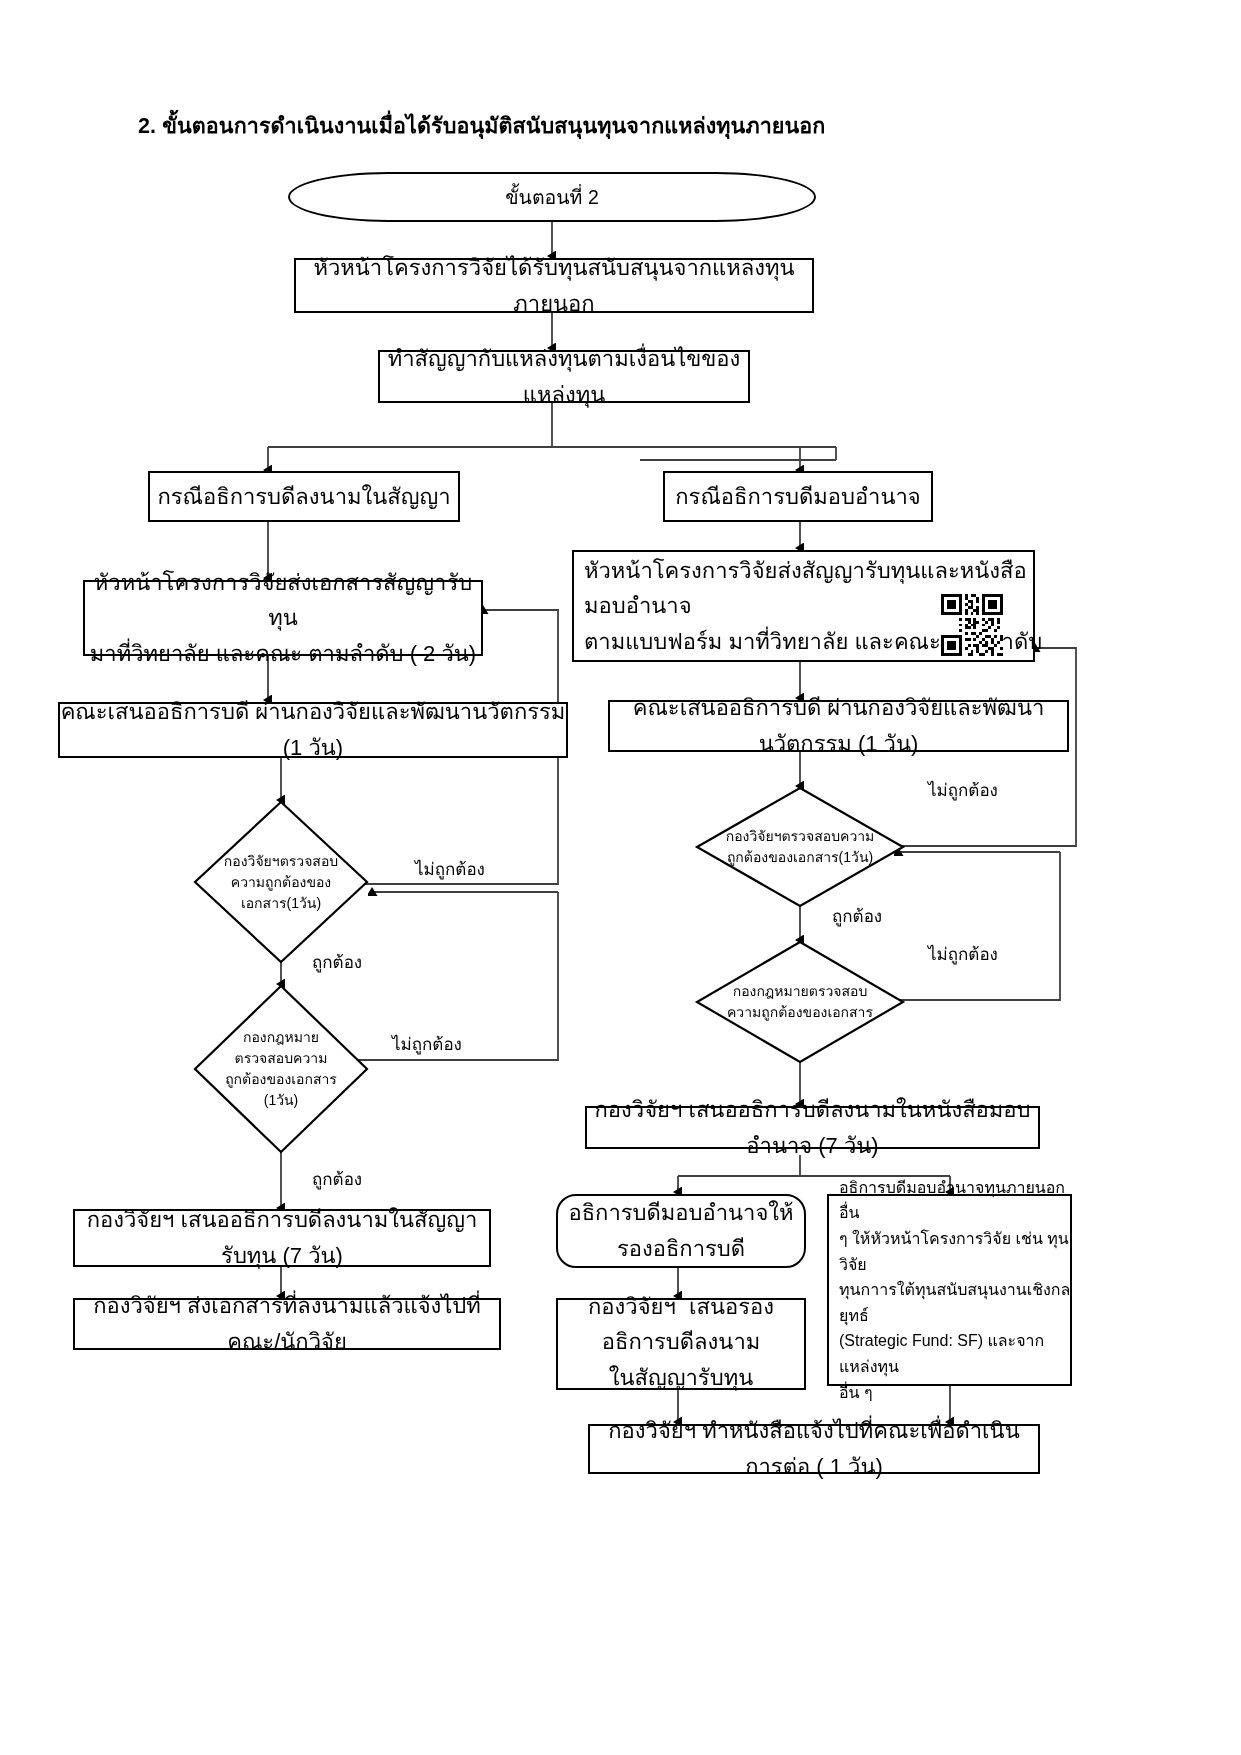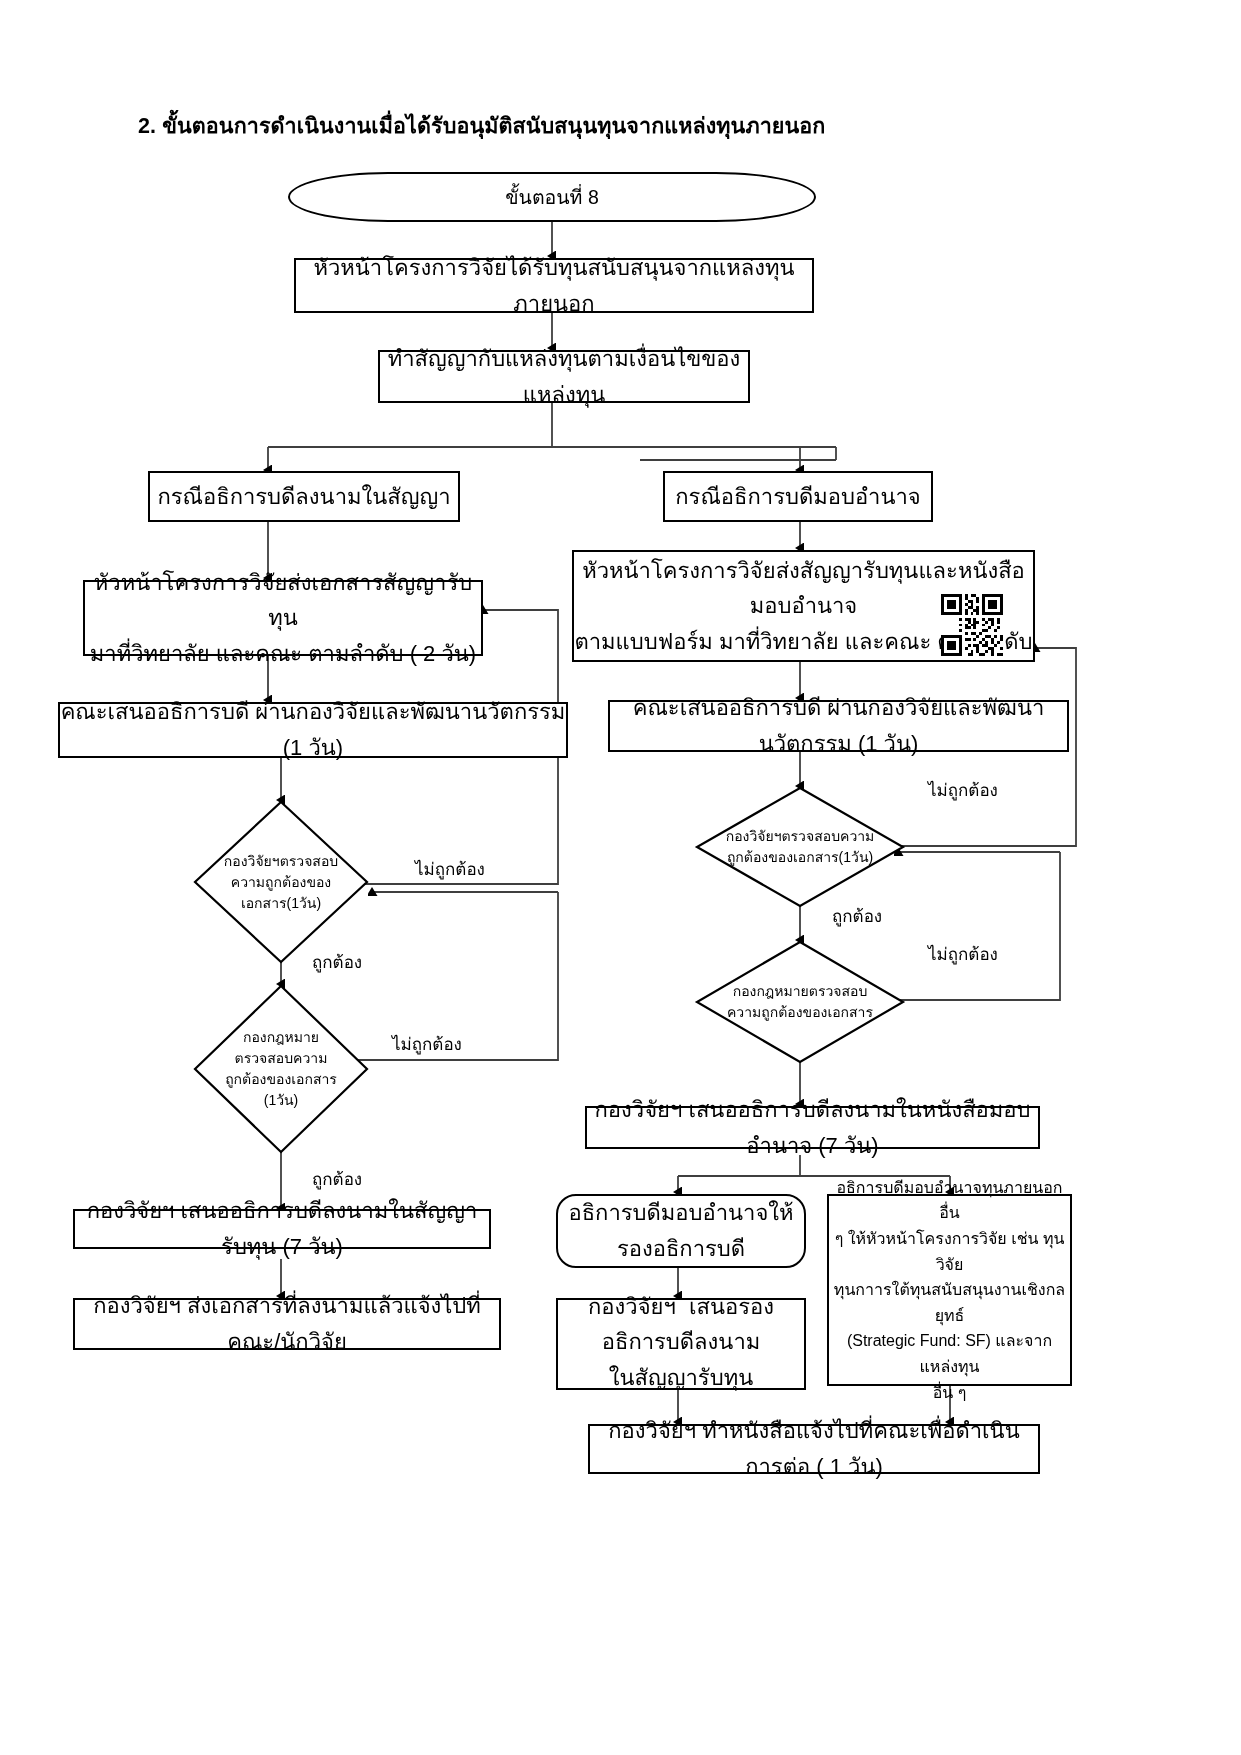--- a/index.html
+++ b/index.html
@@ -95,21 +95,21 @@
     height: 1755px;
     pointer-events: none;
   }
   
   .qr {
     position: absolute;
     image-rendering: pixelated;
   }
   .qr svg { display: block; }
   .small-txt .txt { font-size: 16px; line-height: 1.6; }
-  .left-al .txt { text-align: center; }
+  .left-al .txt { text-align: left; padding-left: 10px; }
 </style>
 </head>
 <body>
 
 <div id="page">
 
   <div class="doc-title">2. ขั้นตอนการดำเนินงานเมื่อได้รับอนุมัติสนับสนุนทุนจากแหล่งทุนภายนอก</div>
 
   <svg id="wires" viewBox="0 0 1241 1755" xmlns="http://www.w3.org/2000/svg">
     <defs>
@@ -171,21 +171,21 @@
 
       <path d="M678,1268 L678,1296" marker-end="url(#ah)"></path>
 
       <path d="M678,1390 L678,1422" marker-end="url(#ah)"></path>
 
       <path d="M950,1386 L950,1422" marker-end="url(#ah)"></path>
     </g>
   </svg>
 
   <div class="node terminal" style="left:288px; top:172px; width:528px; height:50px;">
-    <span class="txt">ขั้นตอนที่ 8</span>
+    <span class="txt">ขั้นตอนที่ 2</span>
   </div>
 
   <div class="node box" style="left:294px; top:258px; width:520px; height:55px;">
     <span class="txt">หัวหน้าโครงการวิจัยได้รับทุนสนับสนุนจากแหล่งทุนภายนอก</span>
   </div>
 
   <div class="node box" style="left:148px; top:471px; width:312px; height:51px;">
     <span class="txt">กรณีอธิการบดีลงนามในสัญญา</span>
   </div>
 
@@ -228,21 +228,21 @@
     <div class="diamond-label">
       <div>
         <span class="txt">กองกฎหมาย</span>
         <span class="txt">ตรวจสอบความ</span>
         <span class="txt">ถูกต้องของเอกสาร</span>
         <span class="txt">(1วัน)</span>
       </div>
     </div>
   </div>
 
-  <div class="node box" style="left:73px; top:1209px; width:418px; height:40px;">
+  <div class="node box" style="left:73px; top:1209px; width:418px; height:58px;">
     <span class="txt">กองวิจัยฯ เสนออธิการบดีลงนามในสัญญารับทุน  (7 วัน)</span>
   </div>
 
   <div class="node box" style="left:73px; top:1298px; width:428px; height:52px;">
     <span class="txt">กองวิจัยฯ ส่งเอกสารที่ลงนามแล้วแจ้งไปที่คณะ/นักวิจัย</span>
   </div>
 
   <div class="node box left-al" style="left:572px; top:550px; width:463px; height:112px;">
     <div style="width:100%;">
       <span class="txt">หัวหน้าโครงการวิจัยส่งสัญญารับทุนและหนังสือมอบอำนาจ</span>

